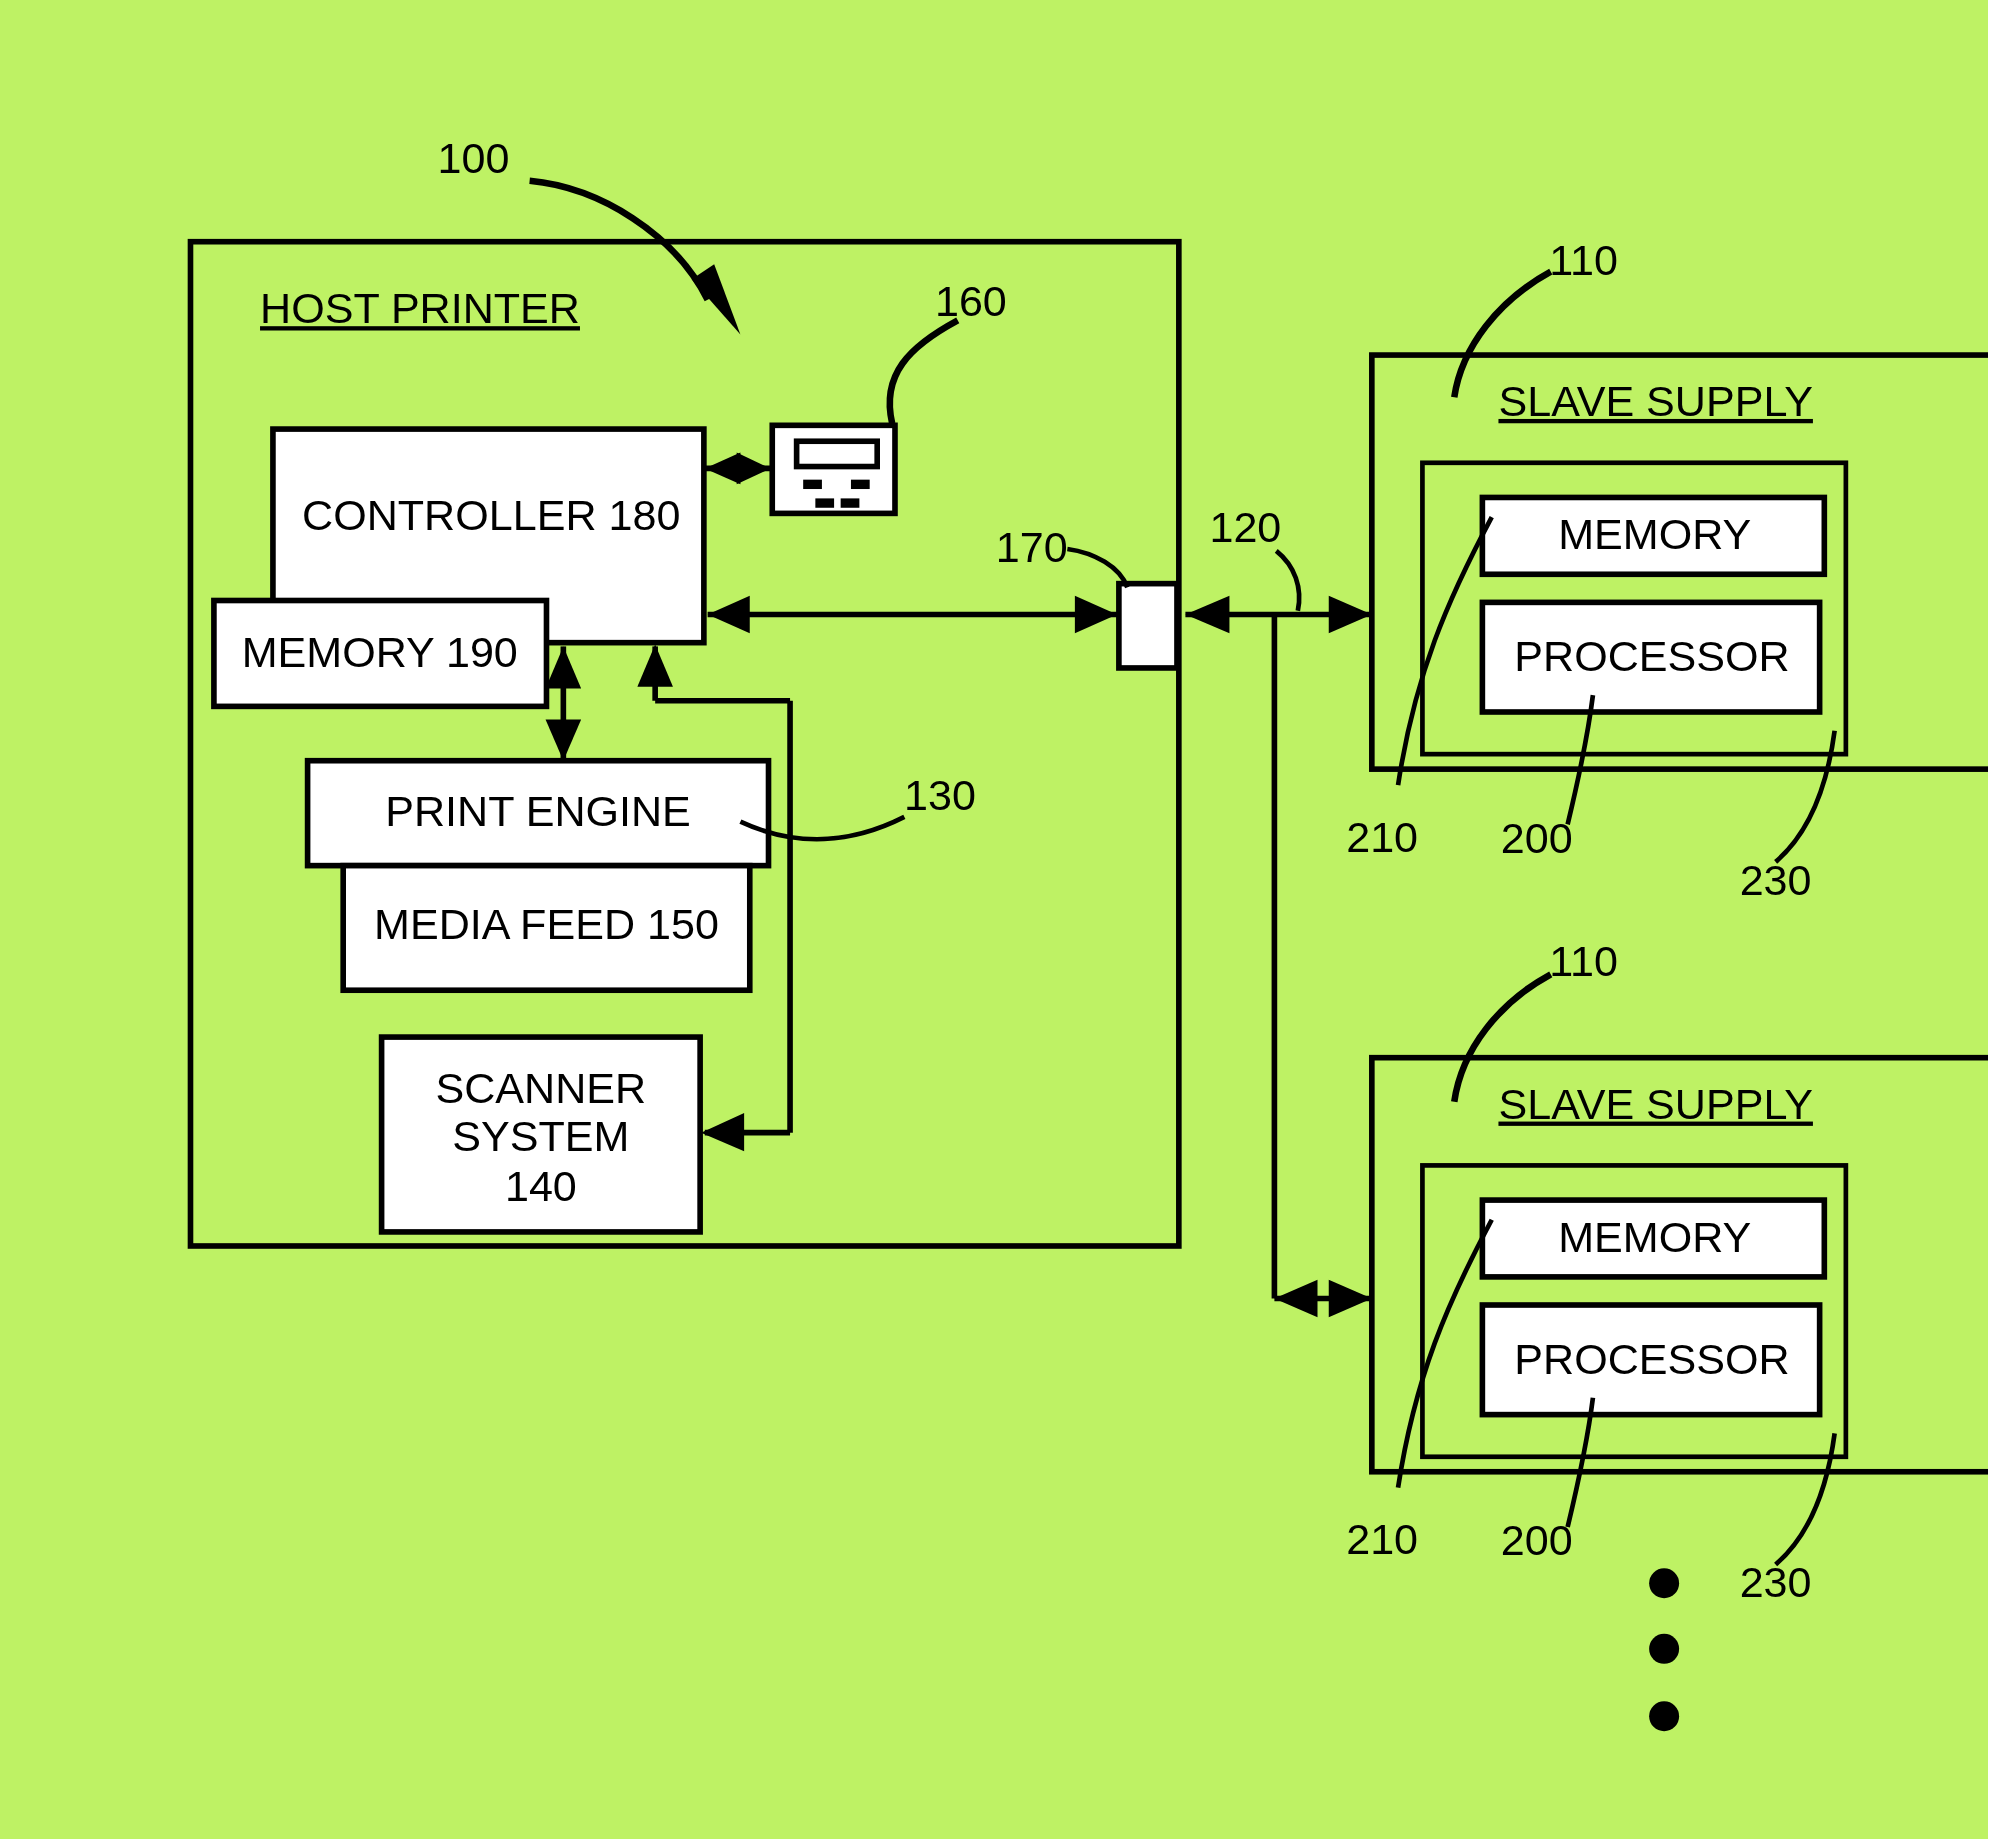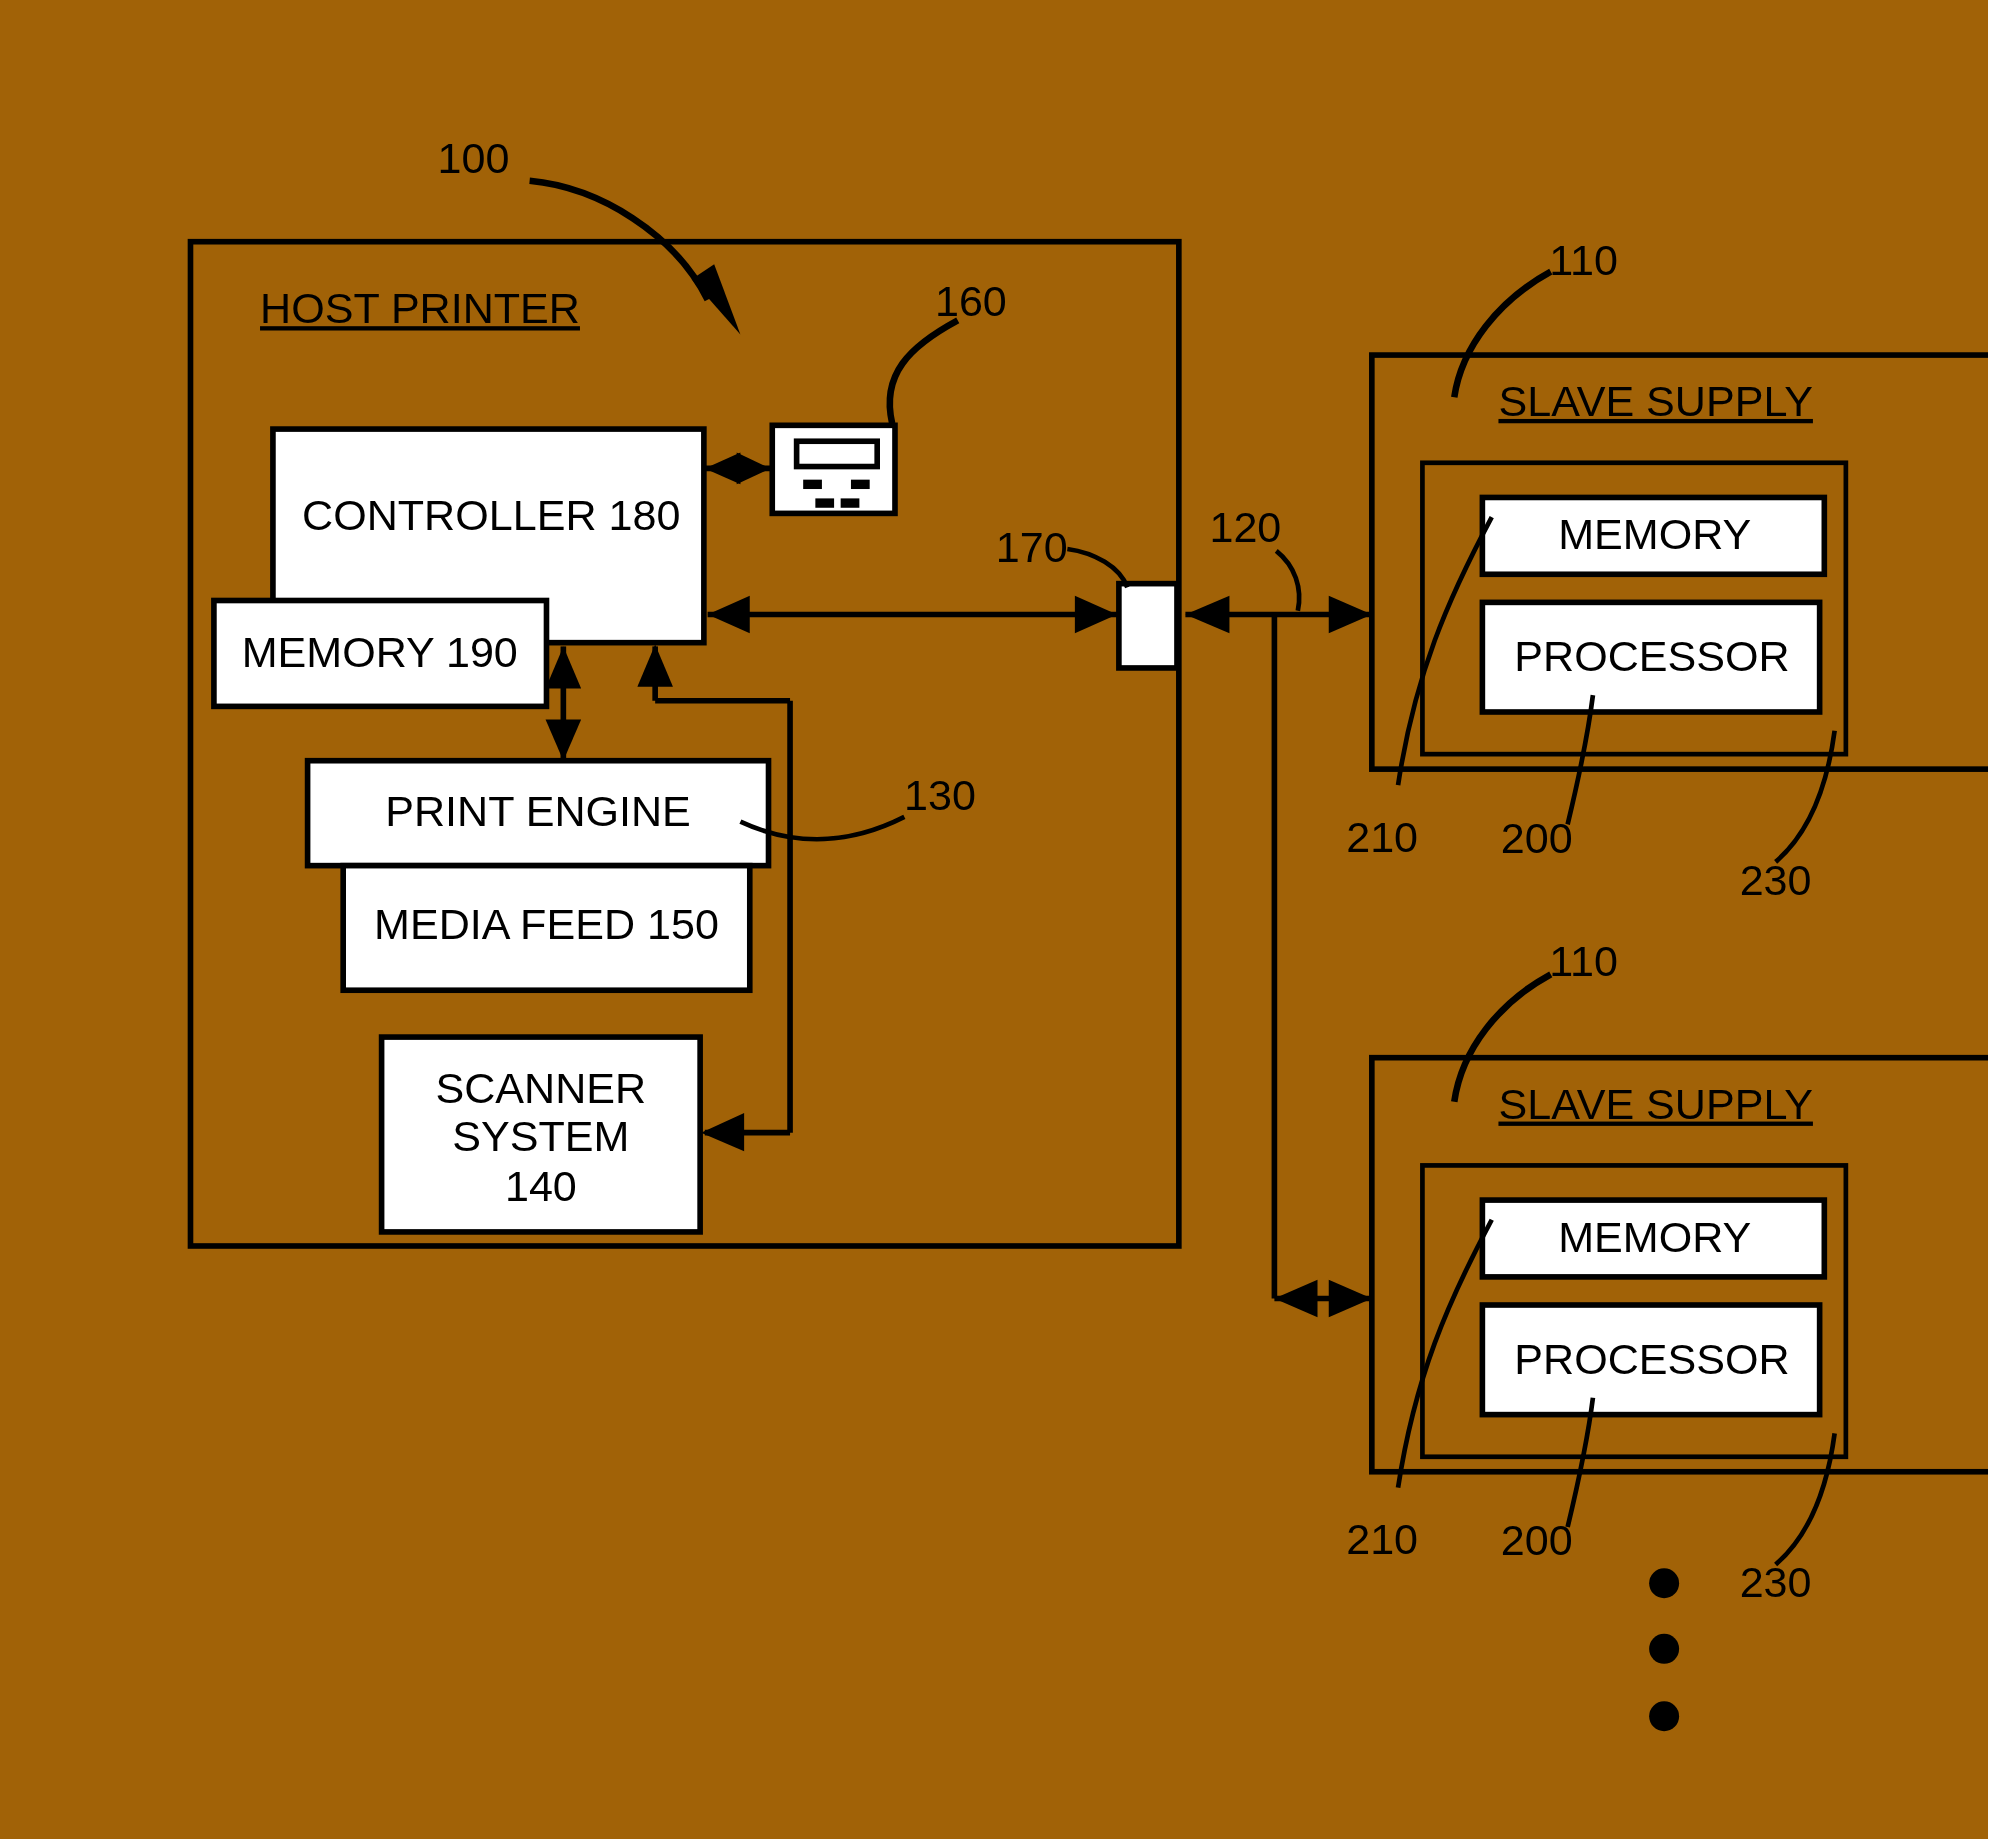--- a/index.html
+++ b/index.html
@@ -9,21 +9,21 @@
     background: #ffffff;
   }
   body {
     font-family: "Liberation Sans", sans-serif;
     color: #000000;
   }
   #figure-root {
     position: relative;
     width: 1988px;
     height: 1839px;
-    background: #a16207;
+    background: #bef264;
     overflow: hidden;
   }
   #figure-svg {
     position: absolute;
     top: 0;
     left: 0;
     width: 2012px;
     height: 1839px;
   }
   .box-label {

